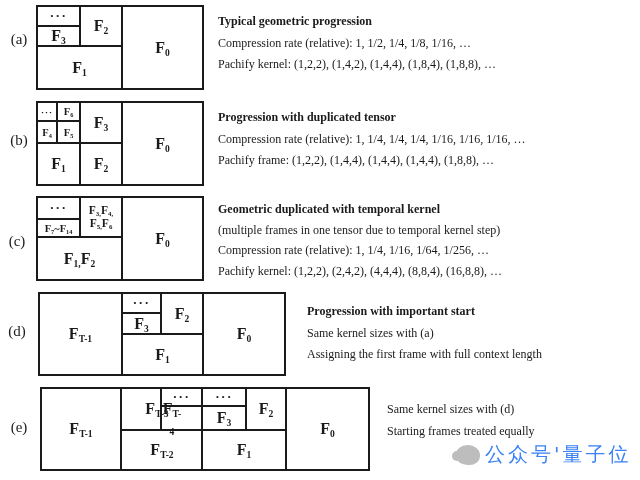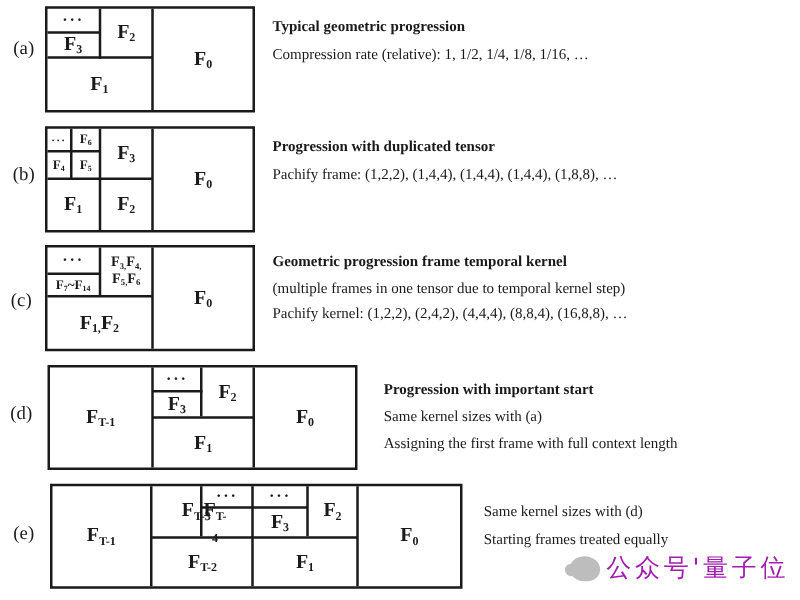--- a/index.html
+++ b/index.html
@@ -16,21 +16,21 @@
   .cell sub{font-size:0.6em;vertical-align:-0.28em;line-height:0;}
   .dots-lg{font-weight:bold;font-size:13px;letter-spacing:1.5px;}
   .dots-sm{font-weight:bold;font-size:9px;letter-spacing:1px;}
   
   .tag{position:absolute;width:30px;text-align:center;font-size:15px;z-index:1;}
   
   .tb{position:absolute;font-size:12px;line-height:21.5px;white-space:nowrap;z-index:1;}
   .tb .hd{font-weight:bold;}
   .tb.tight{line-height:20.5px;}
   
-  .wm{position:absolute;left:456px;top:441px;display:flex;align-items:center;gap:5px;z-index:0;color:#a21caf;}
+  .wm{position:absolute;left:456px;top:441px;display:flex;align-items:center;gap:5px;z-index:0;color:#3b82f6;}
   .wm-logo{width:24px;height:20px;background:#bdbdbd;border-radius:60% 65% 55% 60%;position:relative;}
   .wm-logo:before{content:"";position:absolute;left:-4px;top:6px;width:10px;height:10px;background:#bdbdbd;border-radius:50%;}
   .wm-text{font-size:20px;letter-spacing:3px;font-family:"DejaVu Sans",sans-serif;}
 </style>
 </head>
 <body>
 
 <div class="canvas">
 
   <div class="wm">
@@ -54,20 +54,21 @@
     <div class="cell fl" style="left:0;top:40px;width:83px;height:41px">
         <span><span>F</span><sub>1</sub></span>
       </div>
     <div class="cell fl" style="left:85px;top:0;width:79px;height:81px">
         <span><span>F</span><sub>0</sub></span>
       </div>
   </div>
   <div class="tb" style="left:218px;top:11px">
     <div class="hd">Typical geometric progression</div>
     <div>Compression rate (relative): 1, 1/2, 1/4, 1/8, 1/16, …</div>
+    <div>Pachify kernel: (1,2,2), (1,4,2), (1,4,4), (1,8,4), (1,8,8), …</div>
   </div>
 
   <div class="tag" style="left:4px;top:132px">(b)</div>
   <div class="diagram" style="left:36px;top:101px;width:168px;height:85px">
     <i class="vl" style="left:83px;top:0;height:81px"></i>
     <i class="vl" style="left:41px;top:0;height:81px"></i>
     <i class="hl" style="left:0;top:39px;width:84px"></i>
     <i class="vl" style="left:18px;top:0;height:41px"></i>
     <i class="hl" style="left:0;top:17px;width:42px"></i>
     <div class="cell dots-sm" style="left:0;top:0;width:18px;height:17px">···</div>
@@ -88,20 +89,21 @@
       </div>
     <div class="cell fl" style="left:43px;top:41px;width:40px;height:40px">
         <span><span>F</span><sub>2</sub></span>
       </div>
     <div class="cell fl" style="left:85px;top:0;width:79px;height:81px">
         <span><span>F</span><sub>0</sub></span>
       </div>
   </div>
   <div class="tb" style="left:218px;top:107px">
     <div class="hd">Progression with duplicated tensor</div>
+    <div>Compression rate (relative): 1, 1/4, 1/4, 1/4, 1/16, 1/16, 1/16, …</div>
     <div>Pachify frame: (1,2,2), (1,4,4), (1,4,4), (1,4,4), (1,8,8), …</div>
   </div>
 
   <div class="tag" style="left:2px;top:233px">(c)</div>
   <div class="diagram" style="left:36px;top:196px;width:168px;height:85px">
     <i class="vl" style="left:83px;top:0;height:81px"></i>
     <i class="hl" style="left:0;top:38px;width:84px"></i>
     <i class="vl" style="left:41px;top:0;height:38px"></i>
     <i class="hl" style="left:0;top:20px;width:42px"></i>
     <div class="cell dots-lg" style="left:0;top:0;width:41px;height:20px">···</div>
@@ -112,22 +114,23 @@
         <span><span>F</span><sub>3,</sub><span>F</span><sub>4,</sub><br><span>F</span><sub>5,</sub><span>F</span><sub>6</sub></span>
       </div>
     <div class="cell fl" style="left:0;top:40px;width:83px;height:41px">
         <span><span>F</span><sub>1,</sub><span>F</span><sub>2</sub></span>
       </div>
     <div class="cell fl" style="left:85px;top:0;width:79px;height:81px">
         <span><span>F</span><sub>0</sub></span>
       </div>
   </div>
   <div class="tb tight" style="left:218px;top:199px">
-    <div class="hd">Geometric progression frame temporal kernel</div>
+    <div class="hd">Geometric duplicated with temporal kernel</div>
     <div>(multiple frames in one tensor due to temporal kernel step)</div>
+    <div>Compression rate (relative): 1, 1/4, 1/16, 1/64, 1/256, …</div>
     <div>Pachify kernel: (1,2,2), (2,4,2), (4,4,4), (8,8,4), (16,8,8), …</div>
   </div>
 
   <div class="tag" style="left:2px;top:323px">(d)</div>
   <div class="diagram" style="left:38px;top:292px;width:248px;height:84px">
     <i class="vl" style="left:81px;top:0;height:80px"></i>
     <i class="vl" style="left:162px;top:0;height:80px"></i>
     <i class="hl" style="left:82px;top:39px;width:81px"></i>
     <i class="vl" style="left:120px;top:0;height:39px"></i>
     <i class="hl" style="left:82px;top:18px;width:40px"></i>

